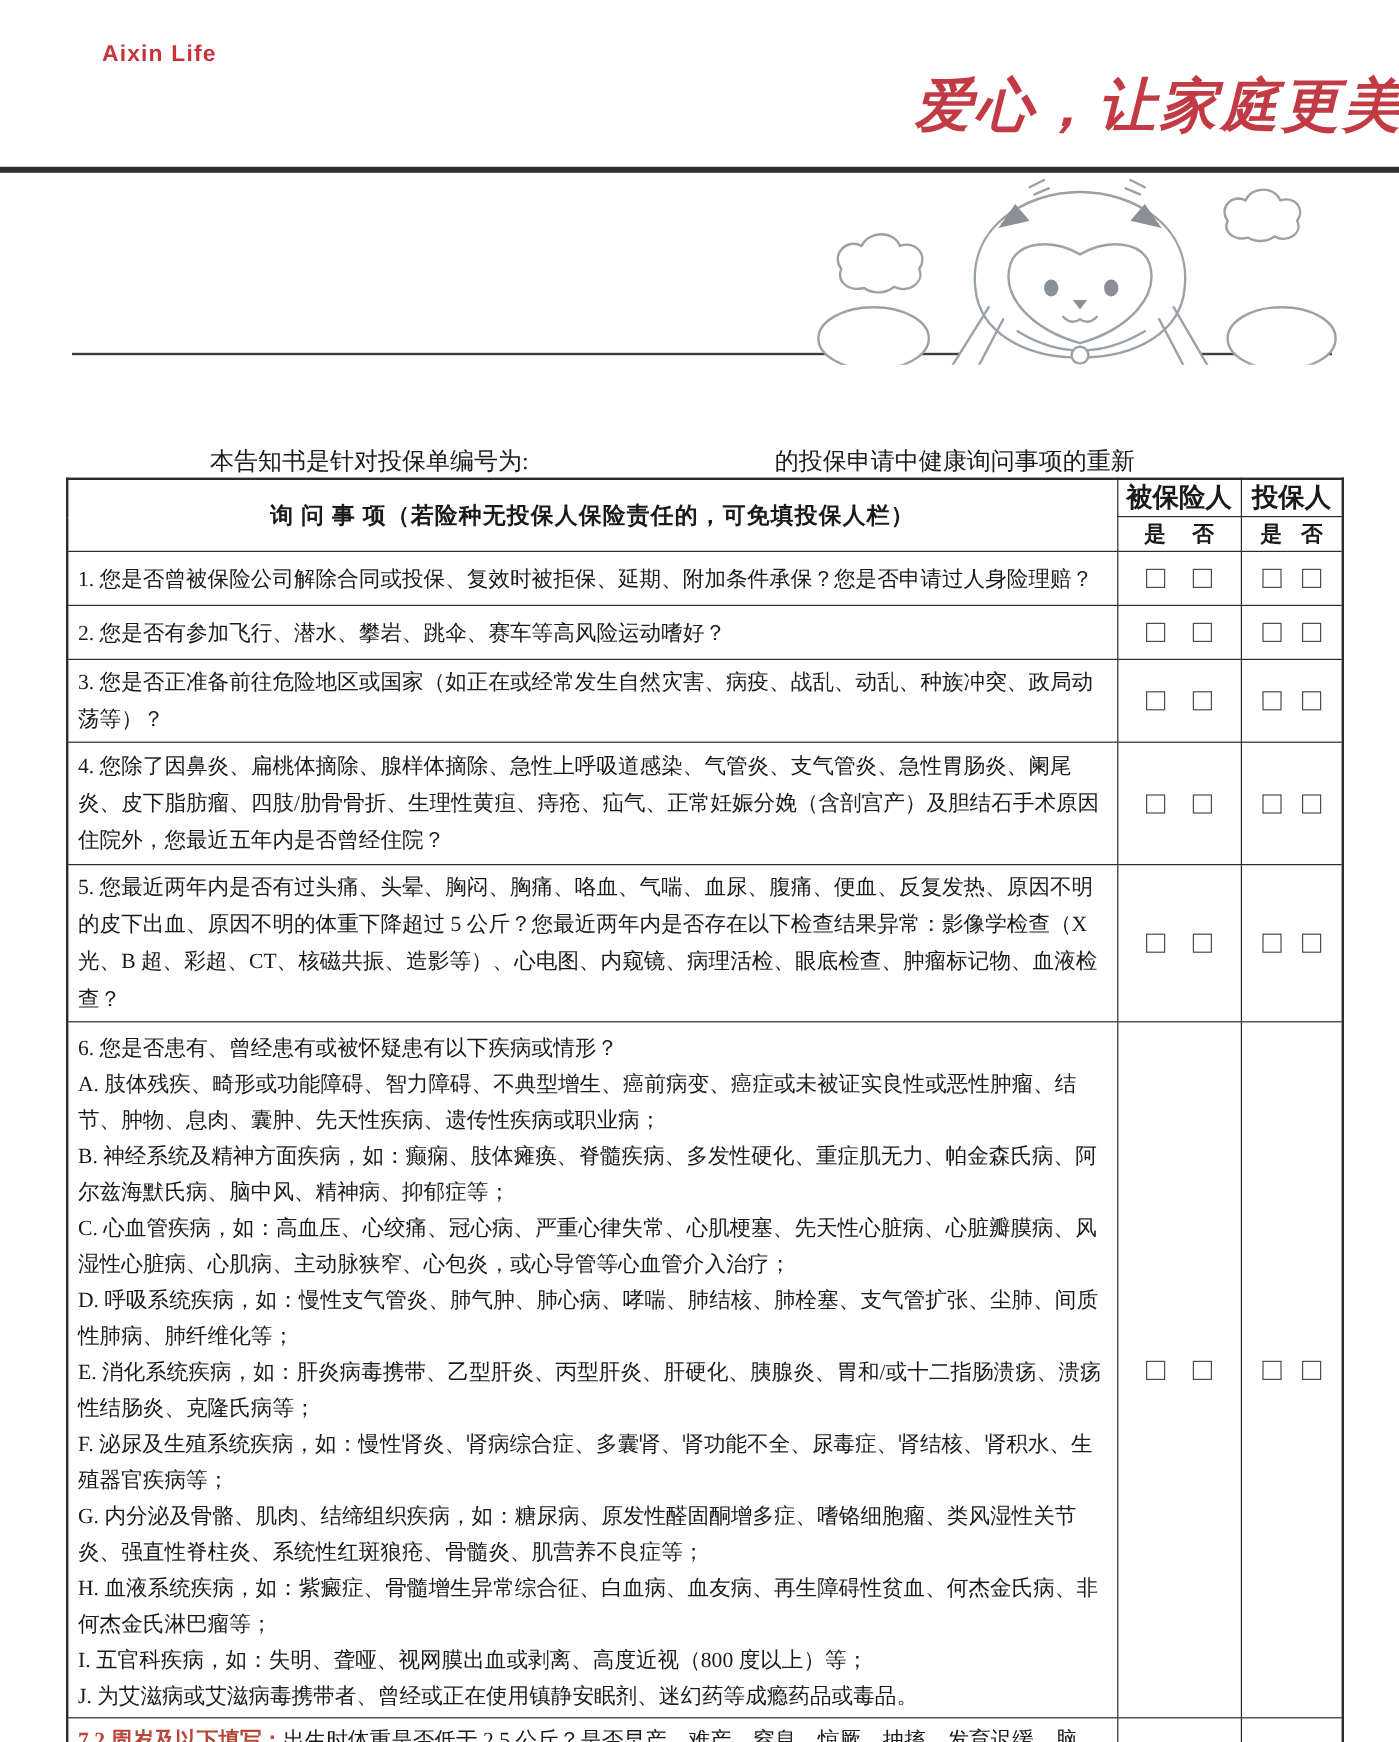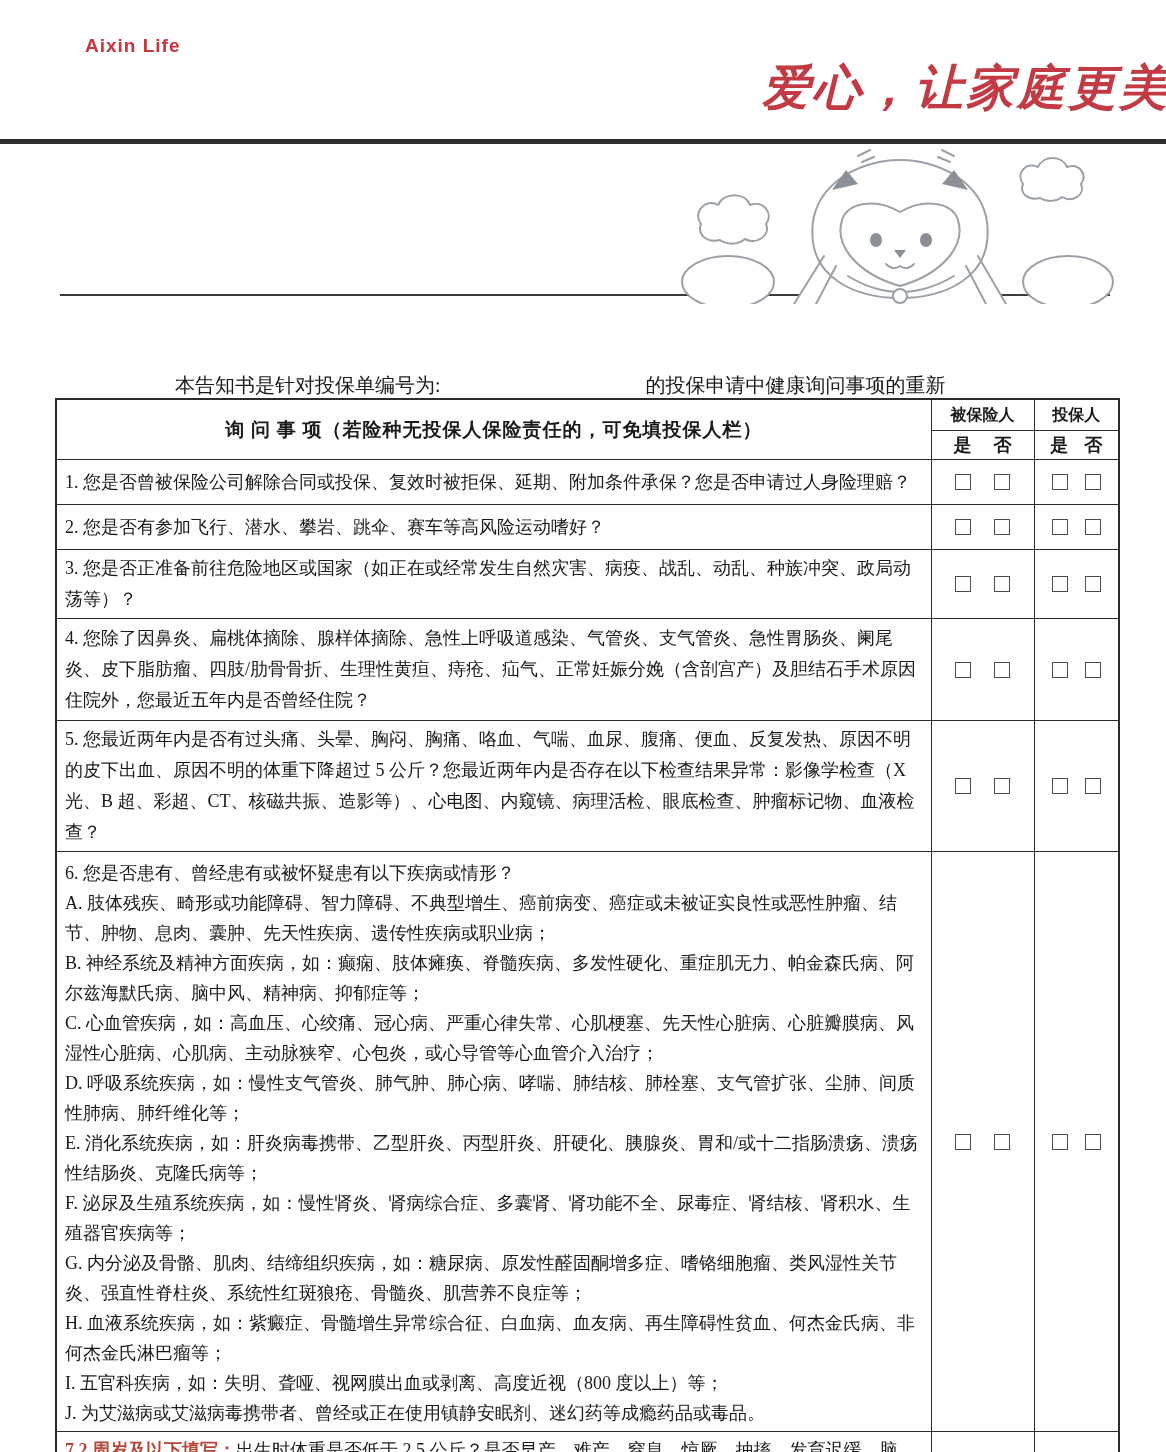--- a/index.html
+++ b/index.html
@@ -27,21 +27,21 @@
   .intro { position:absolute; left:175px; top:320px; width:880px; font-size:20px; line-height:39px;margin-top:46px; }
   .blank-policy { display:inline-block; width:205px; height:18px; }
 
   
   table.qtable { position:absolute; left:55px; top:398px; width:1063px;
                  border-collapse:collapse; table-layout:fixed; border:2px solid #2b2b2b; }
   .qtable th, .qtable td { border:1px solid #2b2b2b; padding:0; }
   col.c-q { width:875px; } col.c-i { width:103px; } col.c-a { width:85px; }
 
   th.qhead { font-size:19px; font-weight:bold; letter-spacing:1px; }
-  tr.h1 th.grp { height:30px; font-size:16px; font-weight:bold; text-align:center; }
+  tr.h1 th.grp { height:30px; font-size:22px; font-weight:bold; text-align:center; }
   tr.h2 th { height:28px; }
   .yn { display:flex; justify-content:space-evenly; align-items:center; font-weight:bold; font-size:18px; }
 
   td.q { font-size:18px; line-height:31px; padding:3px 10px 3px 8px; vertical-align:middle; text-align:left; }
   td.q6 { white-space:pre-line; line-height:30px; vertical-align:top; padding-top:6px; }
   tr.r1 td, tr.r2 td, tr.r3 td { height:38px; }
   tr.r4 td { height:95px; } tr.r5 td { height:99px; }
   tr.r7 td { height:56px; }
 
   td.chk { vertical-align:middle; }

